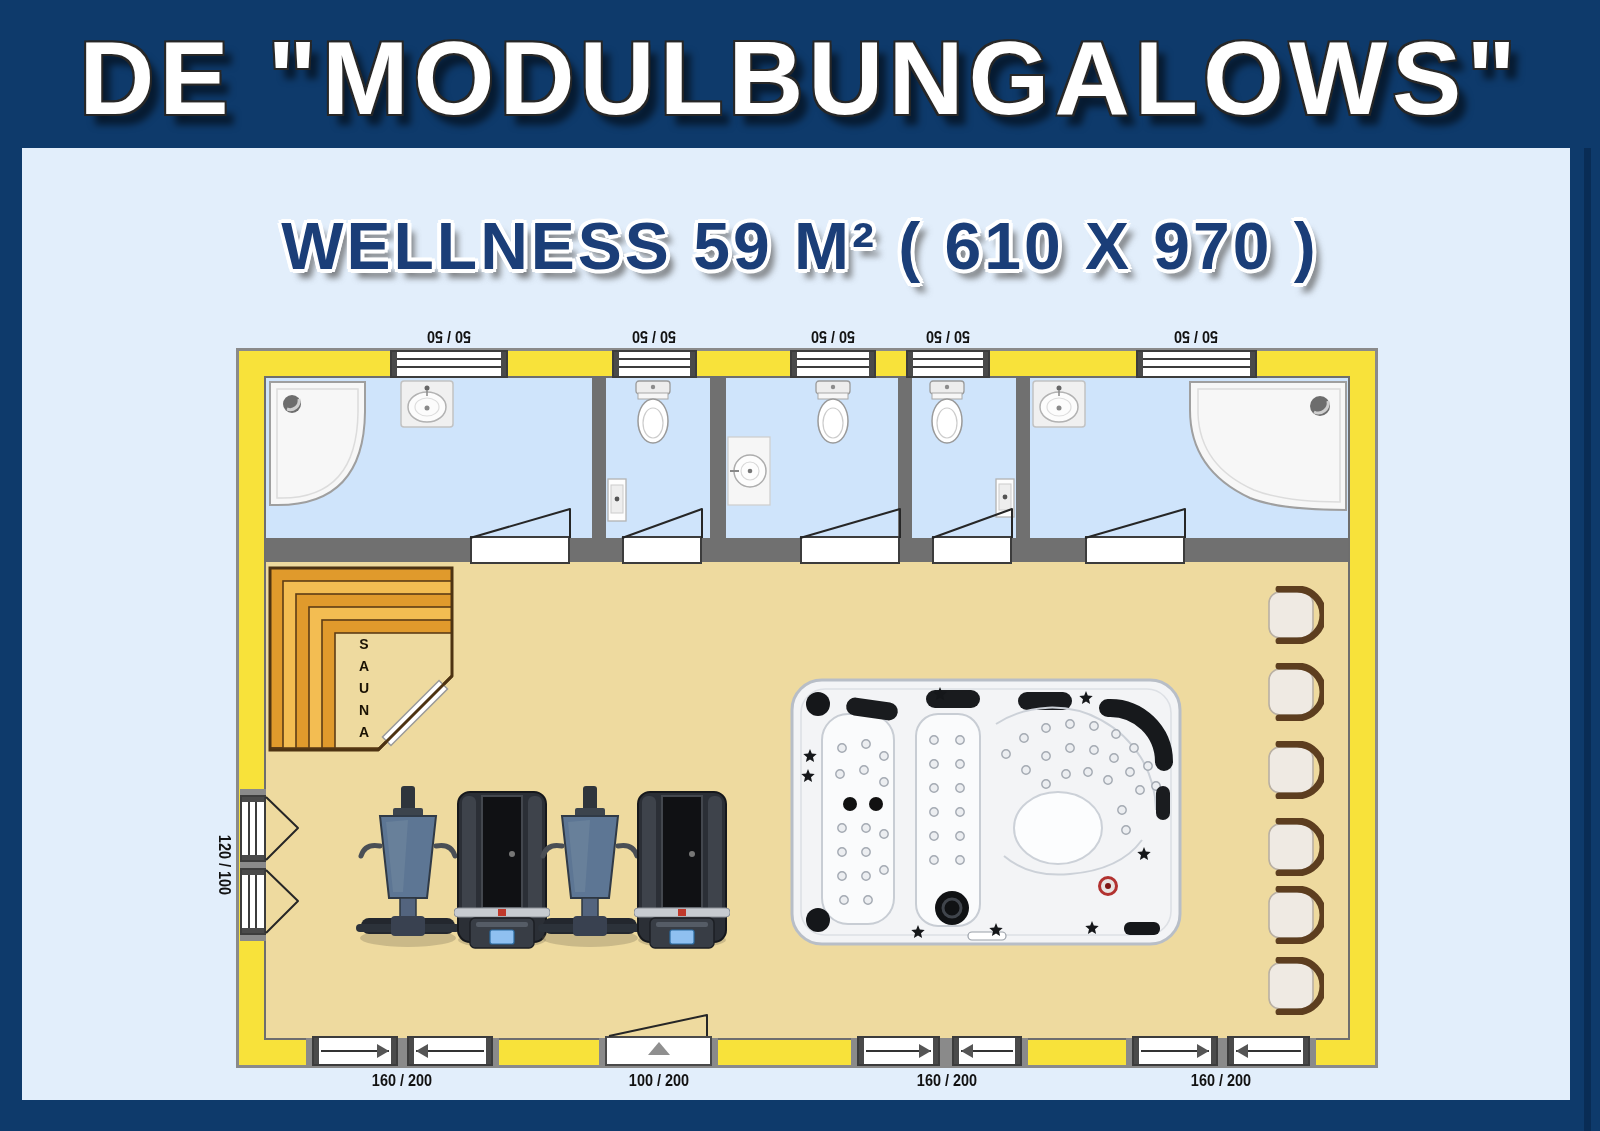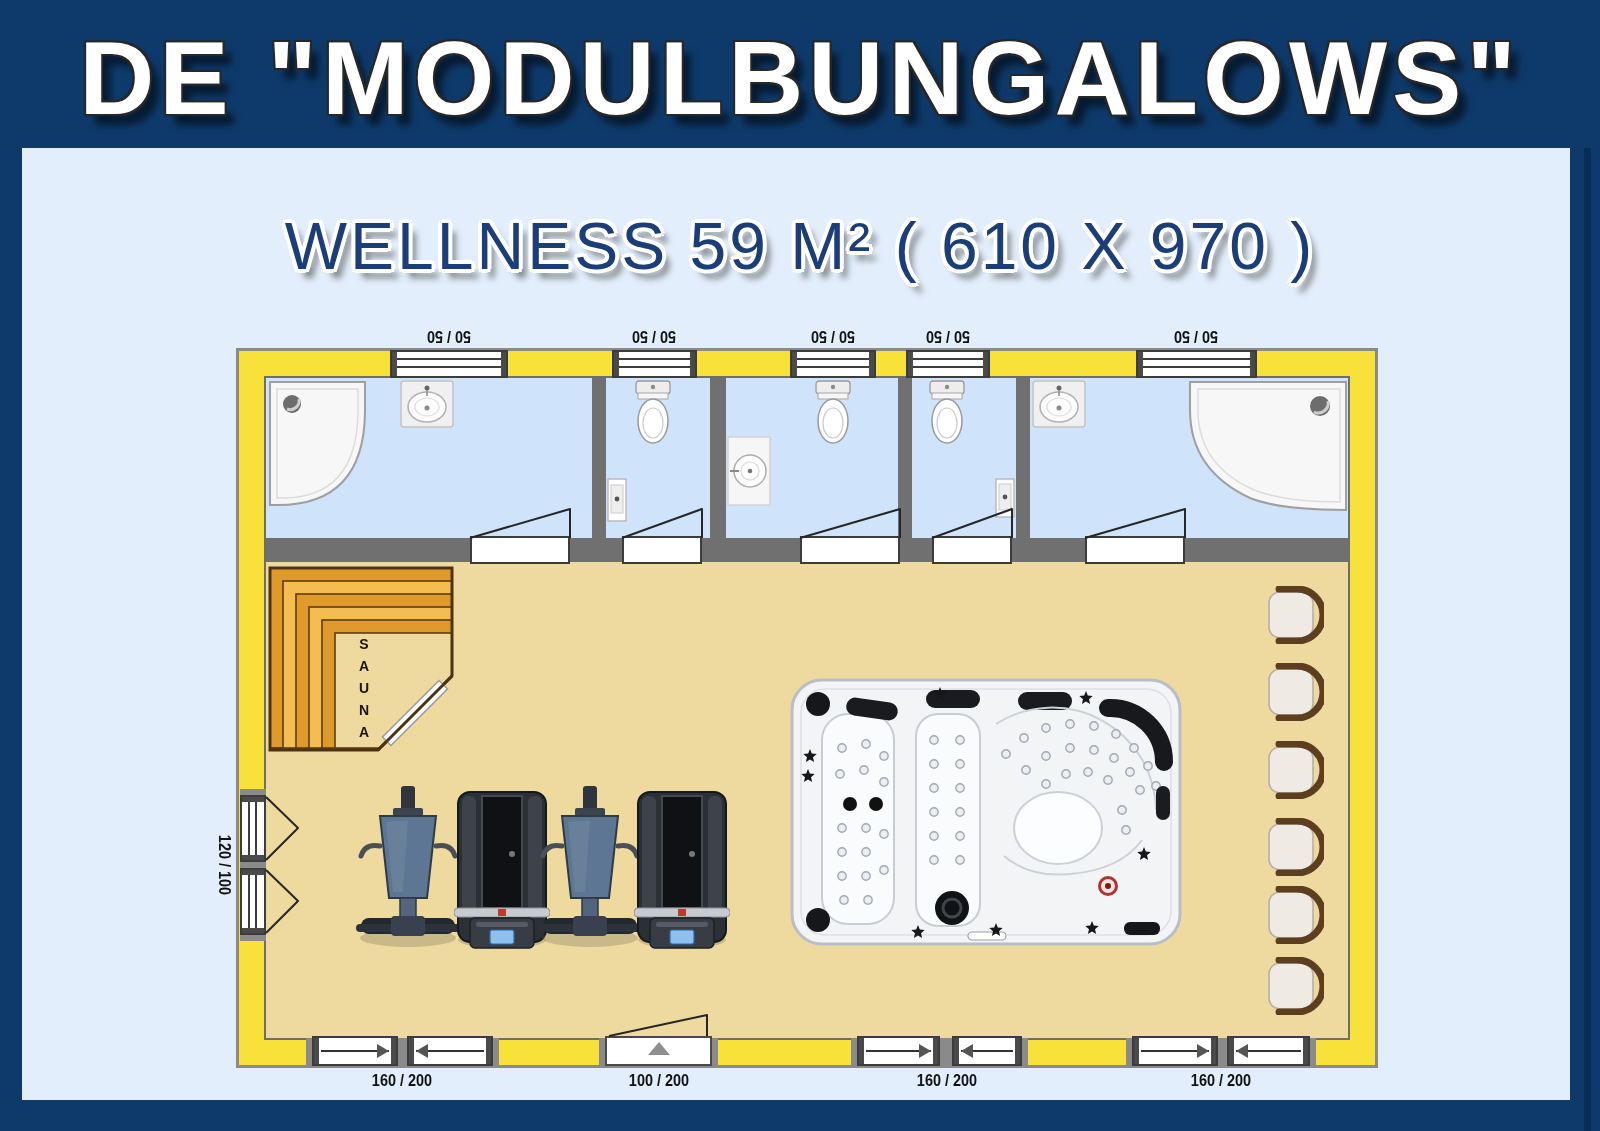--- a/index.html
+++ b/index.html
@@ -7,21 +7,21 @@
   .page{position:relative;width:1600px;height:1131px;background:#0e3a6b;overflow:hidden;
         font-family:"Liberation Sans",sans-serif;}
   .abs{position:absolute;}
   .content-bg{left:22px;top:148px;width:1548px;height:952px;background:#e2eefb;}
   .right-stripe{left:1584px;top:148px;width:7px;height:983px;background:#092c55;}
 
   .banner-title{left:0;top:18px;width:100%;height:120px;display:flex;align-items:center;justify-content:center;
     color:#fff;font-size:104px;font-weight:700;letter-spacing:5px;white-space:nowrap;
     text-shadow:-2px -2px 0 #272727,2px -2px 0 #272727,-2px 2px 0 #272727,2px 2px 0 #272727,9px 11px 7px rgba(0,0,0,.55);}
   .subtitle{left:0;top:196px;width:100%;height:100px;display:flex;align-items:center;justify-content:center;
-    color:#1b3e78;font-size:66px;font-weight:400;letter-spacing:3px;white-space:nowrap;
+    color:#1b3e78;font-size:66px;font-weight:700;letter-spacing:3px;white-space:nowrap;
     text-shadow:-3px -3px 0 #fff,3px -3px 0 #fff,-3px 3px 0 #fff,3px 3px 0 #fff,0 -4px 0 #fff,0 4px 0 #fff,-4px 0 0 #fff,4px 0 0 #fff,7px 9px 6px rgba(90,90,90,.75);}
 
   
   .plan-outer{left:236px;top:348px;width:1142px;height:720px;background:#f8e23a;border:3px solid #8a8a8a;}
   .room{top:378px;height:160px;background:#cfe4fb;}
   .iwall{top:378px;height:160px;background:#707070;}
   .bath-band{left:266px;top:538px;width:1082px;height:24px;background:#707070;}
   .main-floor{left:266px;top:562px;width:1082px;height:476px;background:#eeda9f;}
   .inner-edge{left:264px;top:376px;width:1086px;height:664px;border:2px solid #6e6e6e;background:transparent;pointer-events:none;}
 

